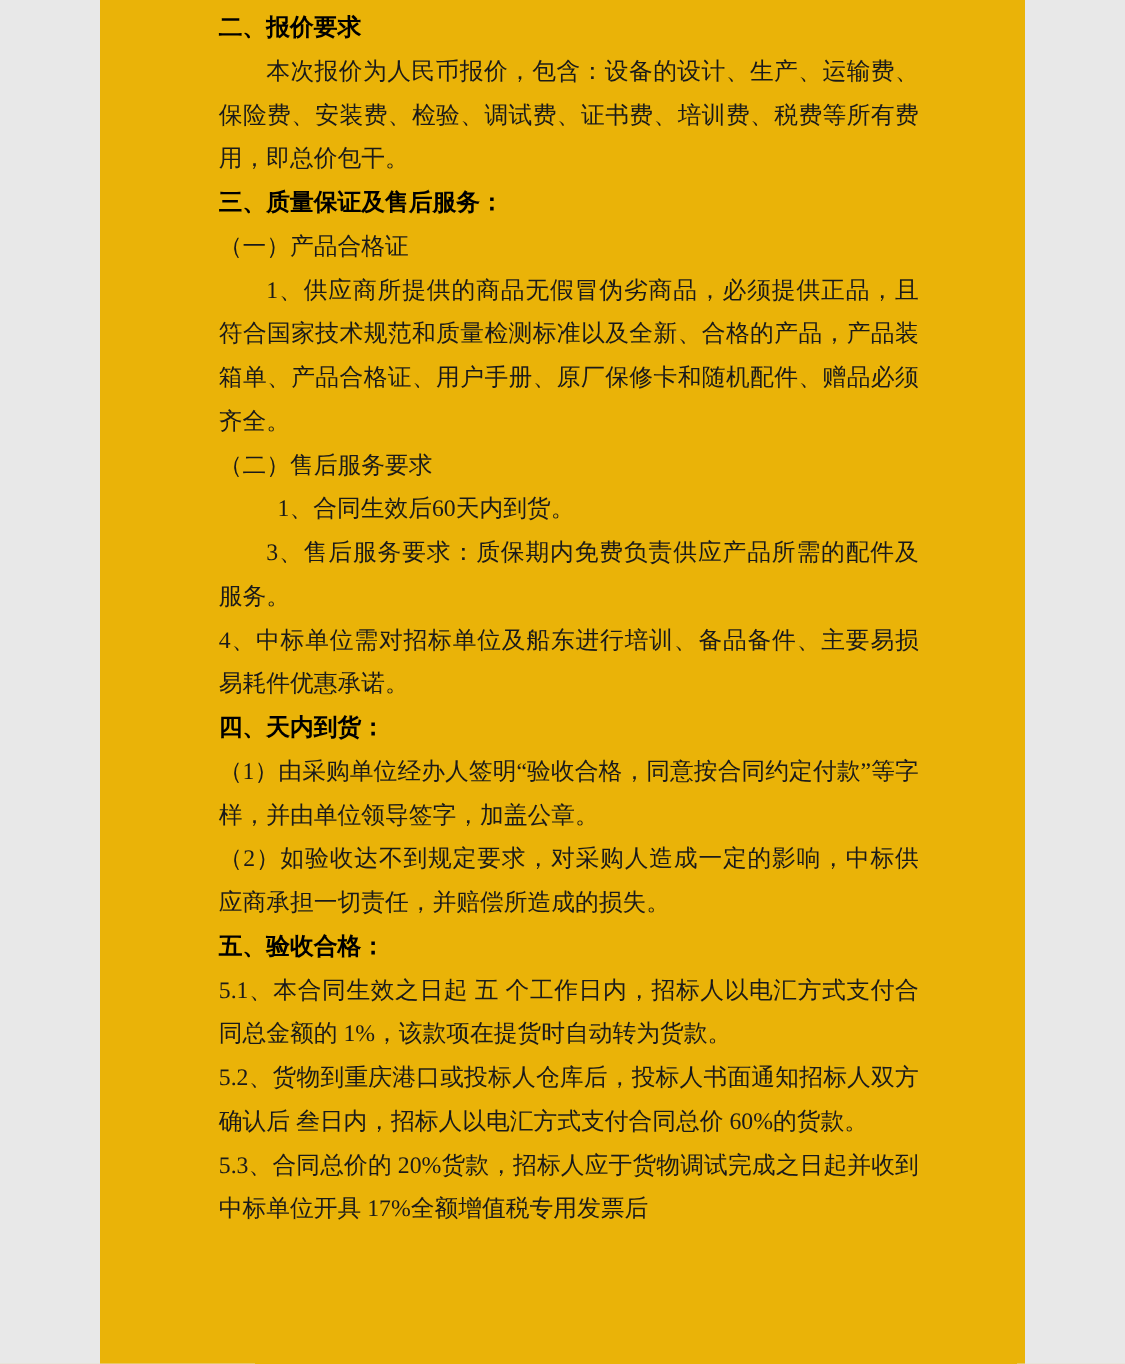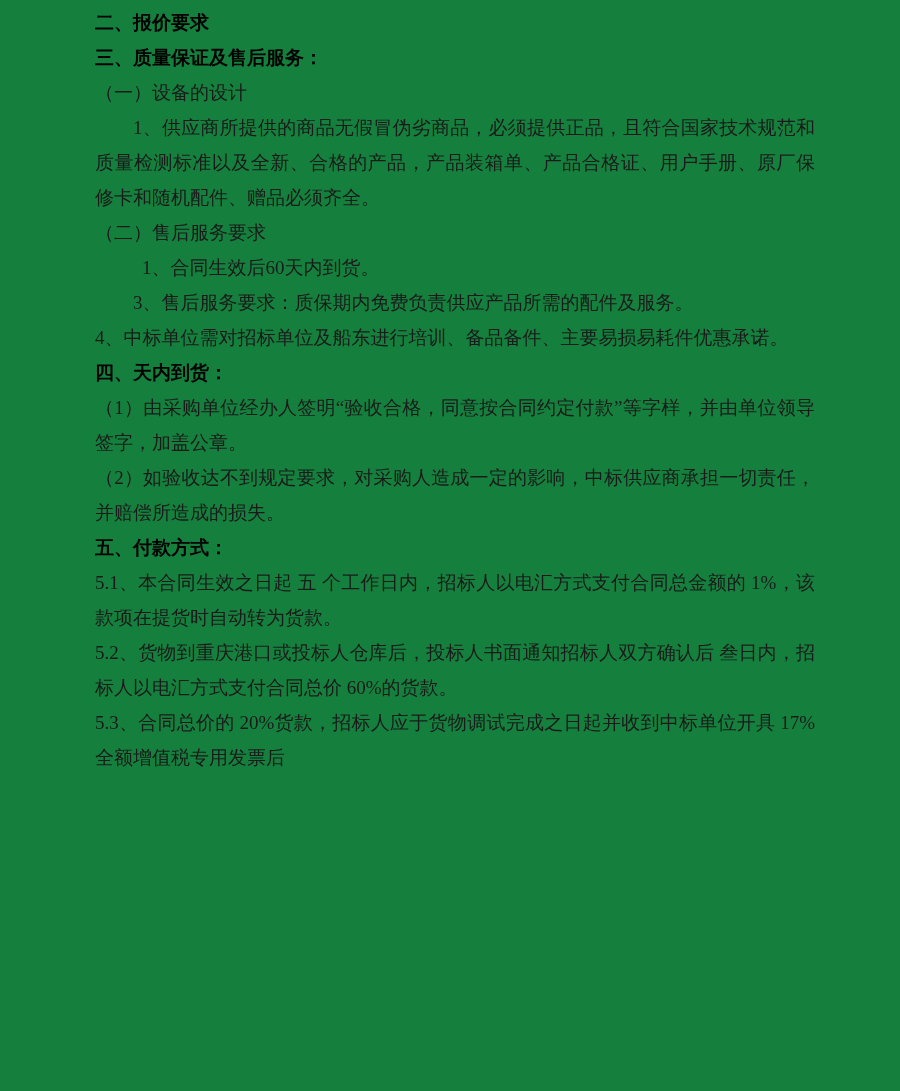--- a/index.html
+++ b/index.html
@@ -1,20 +1,20 @@
 <!DOCTYPE html>
 <html><head>
 <meta charset="utf-8">
 <style>
   html, body { margin: 0; padding: 0; background: #e8e8e8; }
   .page {
-    width: 900px;
+    width: 740px;
     height: 1091px;
     margin: 0 auto;
-    background: #15803d;
+    background: #eab308;
     box-sizing: border-box;
     padding: 5px 85px 0 95px;
     font-family: "Liberation Serif", "DejaVu Serif", serif;
     color: #1a1a1a;
     overflow: hidden;
   }
   .para {
     margin: 0;
     font-size: 19px;
     line-height: 35px;
@@ -25,28 +25,29 @@
   .para.indent { text-indent: 38px; }
   .para.indent-deep { text-indent: 47px; }
   .u { text-underline-offset: 4px; }
 </style>
 </head>
 <body>
 
 <div class="page">
   <div id="doc">
       <p class="para heading"><span class="">二、报价要求</span></p>
+      <p class="para indent"><span class="">本次报价为人民币报价，包含：设备的设计、生产、运输费、保险费、安装费、检验、调试费、证书费、培训费、税费等所有费用，即总价包干。</span></p>
       <p class="para heading"><span class="">三、质量保证及售后服务：</span></p>
-      <p class="para flush"><span class="">（一）设备的设计</span></p>
+      <p class="para flush"><span class="">（一）产品合格证</span></p>
       <p class="para indent"><span class="">1、供应商所提供的商品无假冒伪劣商品，必须提供正品，且符合国家技术规范和质量检测标准以及全新、合格的产品，产品装箱单、产品合格证、用户手册、原厂保修卡和随机配件、赠品必须齐全。</span></p>
       <p class="para flush"><span class="">（二）售后服务要求</span></p>
       <p class="para indent-deep"><span class="">1、合同生效后</span><span class="u">60</span><span class="">天内到货。</span></p>
       <p class="para indent"><span class="">3、售后服务要求：质保期内免费负责供应产品所需的配件及服务。</span></p>
       <p class="para flush"><span class="">4、中标单位需对招标单位及船东进行培训、备品备件、主要易损易耗件优惠承诺。</span></p>
       <p class="para heading"><span class="">四、天内到货：</span></p>
       <p class="para flush"><span class="">（1）由采购单位经办人签明“验收合格，同意按合同约定付款”等字样，并由单位领导签字，加盖公章。</span></p>
       <p class="para flush"><span class="">（2）如验收达不到规定要求，对采购人造成一定的影响，中标供应商承担一切责任，并赔偿所造成的损失。</span></p>
-      <p class="para heading"><span class="">五、付款方式：</span></p>
+      <p class="para heading"><span class="">五、验收合格：</span></p>
       <p class="para flush"><span class="">5.1、本合同生效之日起</span><span class="u">&nbsp;五&nbsp;</span><span class="">个工作日内，招标人以</span><span class="u">电汇</span><span class="">方式支付</span><span class="u">合同总金额的 1%</span><span class="">，该款项在提货时自动转为货款。</span></p>
       <p class="para flush"><span class="">5.2、货物到重庆港口或投标人仓库后，投标人书面通知招标人双方确认后 </span><span class="u">叁</span><span class="">日内，招标人以电汇方式支付合同总价 60%的货款。</span></p>
       <p class="para flush"><span class="">5.3、合同总价的 20%货款，招标人应于货物调试完成之日起并收到中标单位开具 17%全额增值税专用发票后 </span></p>
     </div>
 </div>
 
 </body></html>

